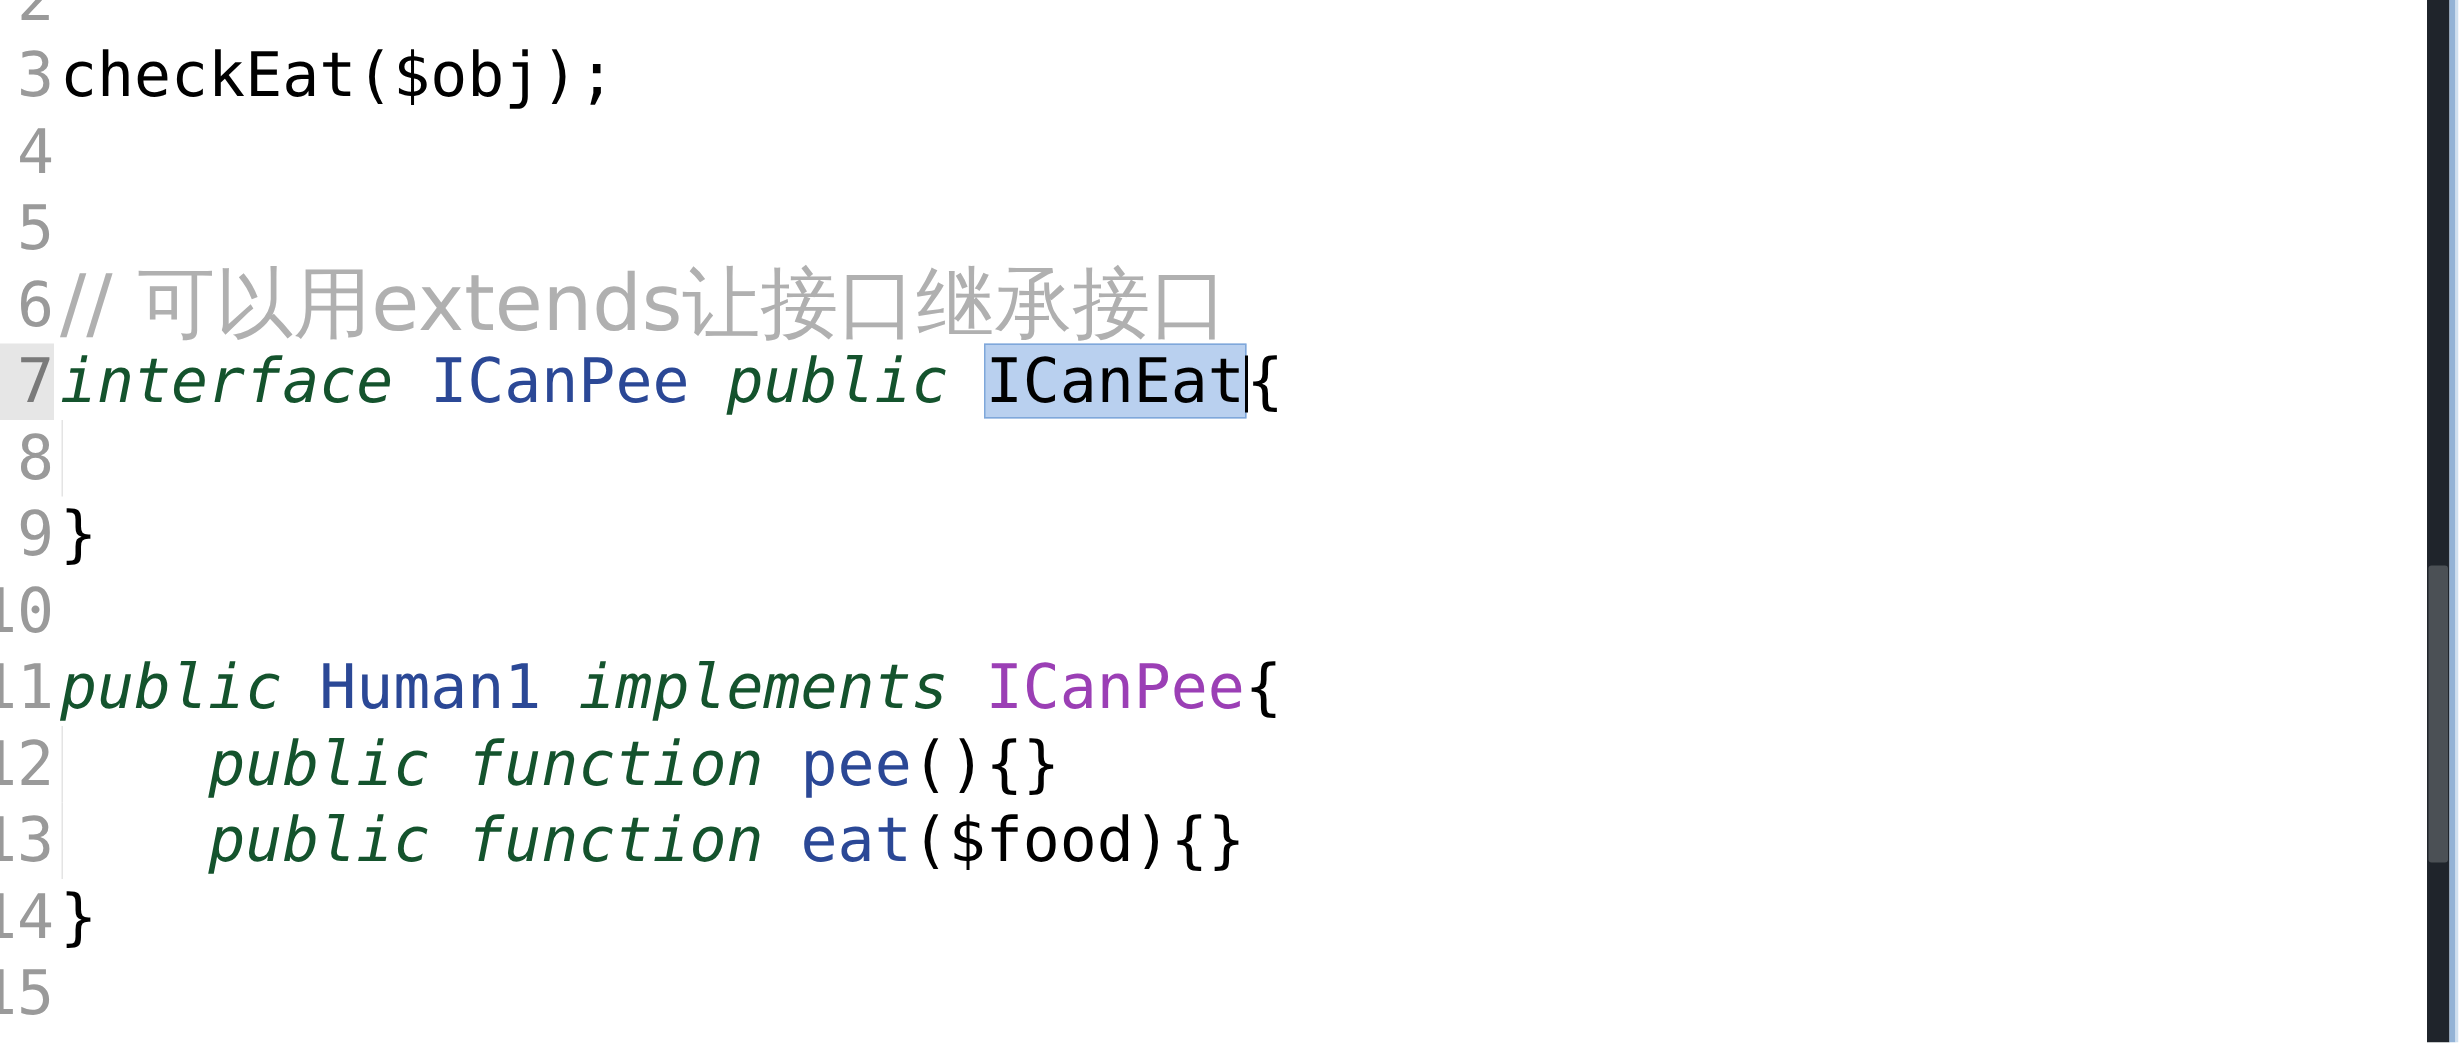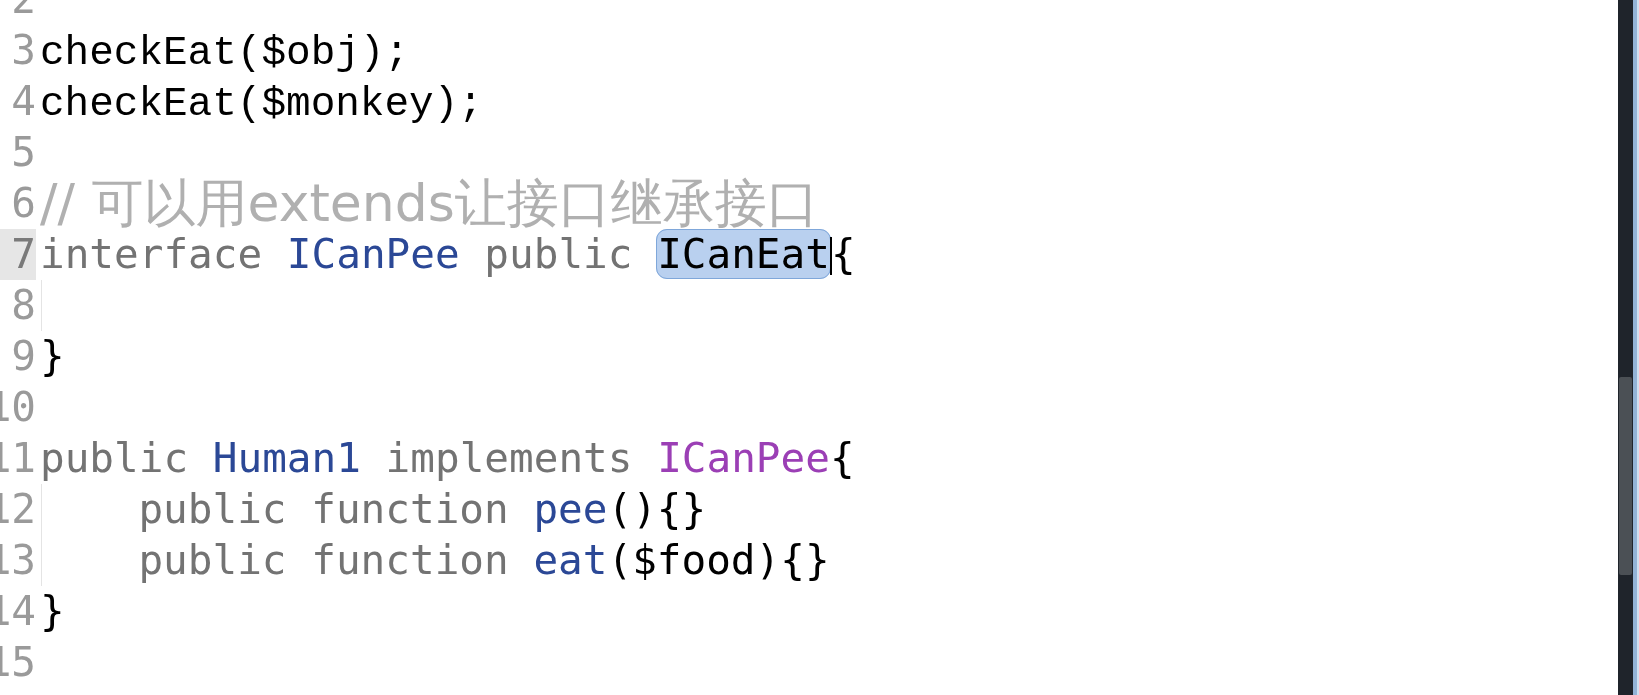--- a/index.html
+++ b/index.html
@@ -76,38 +76,38 @@
   .indent-guide {
     position: absolute;
     top: 0;
     width: 1px;
     height: 51px;
     background: #e4e4e4;
   }
   .ig1 { left: 41px; }
 
   
-  .tok-plain   { color: #000000; font-family: Liberation Mono, monospace; }
+  .tok-plain   { color: #000000; }
   .tok-comment { color: #b0b0b0; }
-  .tok-keyword { color: #737373; }
+  .tok-keyword { color: #14532d; font-style: italic; }
   .tok-class   { color: #2b4896; }
   .tok-type    { color: #9b3fb5; }
   .tok-fn      { color: #2b4896; }
   .tok-punc    { color: #000000; }
 
   .cjk {
     font-family: "DejaVu Sans", "Liberation Sans", sans-serif;
     font-size: 52px;
   }
 
   
   .selection {
     background: #b9d0ef;
     border: 1px solid #7fa7da;
-    border-radius: 11px;
+    border-radius: 0;
     padding: 0 0px;
     margin: 0 -1px;
     color: #000000;
     box-decoration-break: clone;
   }
   .caret {
     display: inline-block;
     width: 2px;
     height: 38px;
     background: #000000;
@@ -169,21 +169,20 @@
       <span class="code-text"></span>
     </div>
 
     <div class="code-line">
       <span class="gutter">3</span>
       <span class="code-text"><span class="tok-plain">checkEat($obj);</span></span>
     </div>
 
     <div class="code-line">
       <span class="gutter">4</span>
-      <span class="code-text"><span class="tok-plain">checkEat($monkey);</span></span>
     </div>
 
     <div class="code-line">
       <span class="gutter">5</span>
       <span class="code-text"></span>
     </div>
 
     <div class="code-line">
       <span class="gutter">6</span>
       <span class="code-text"><span class="tok-comment cjk">// 可以用extends让接口继承接口</span></span>

